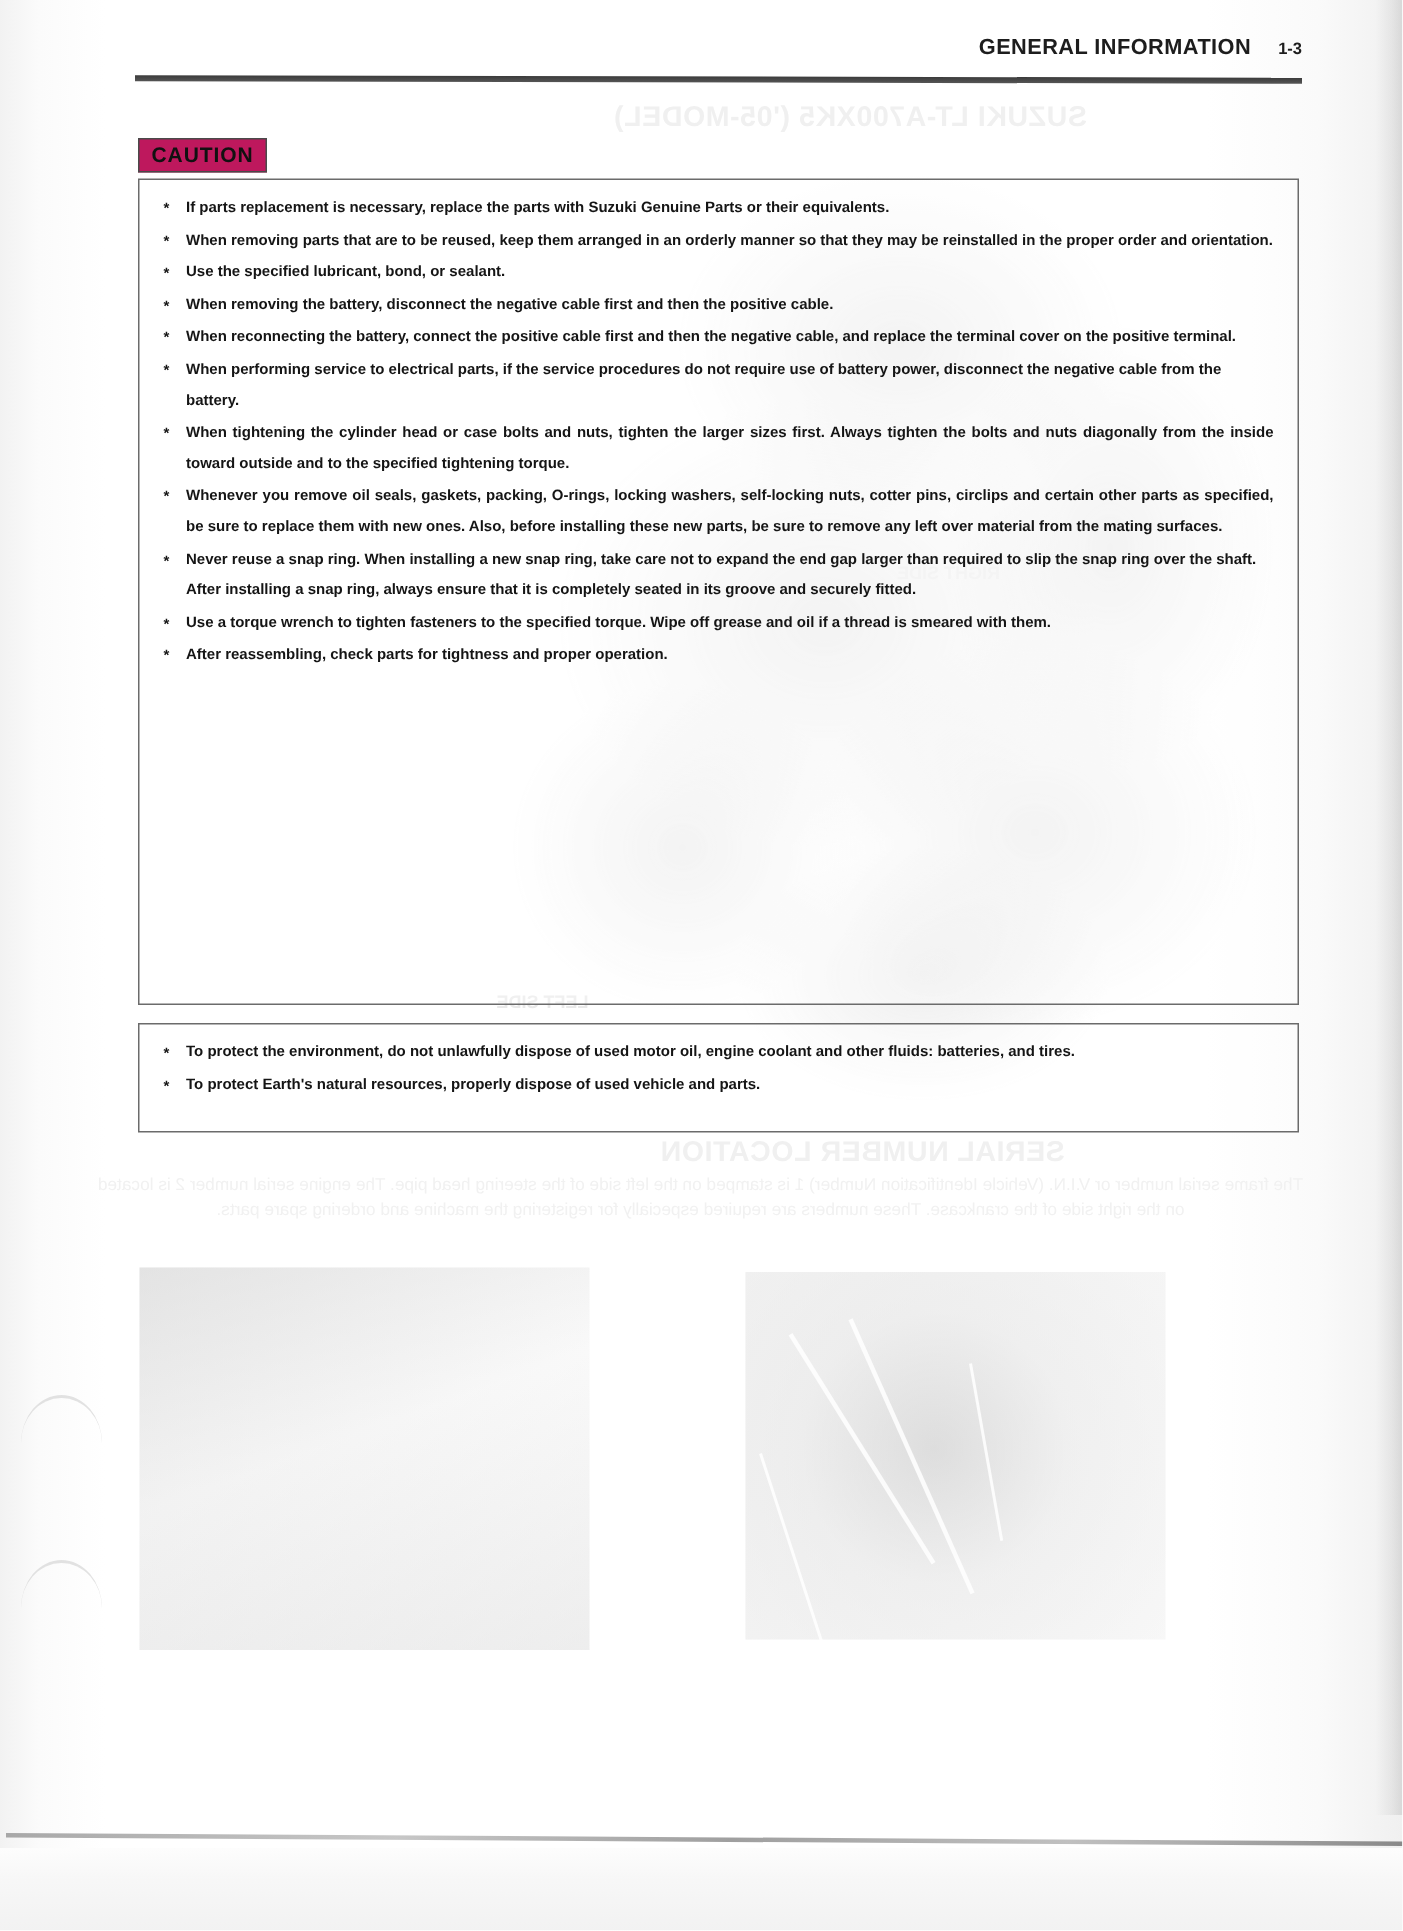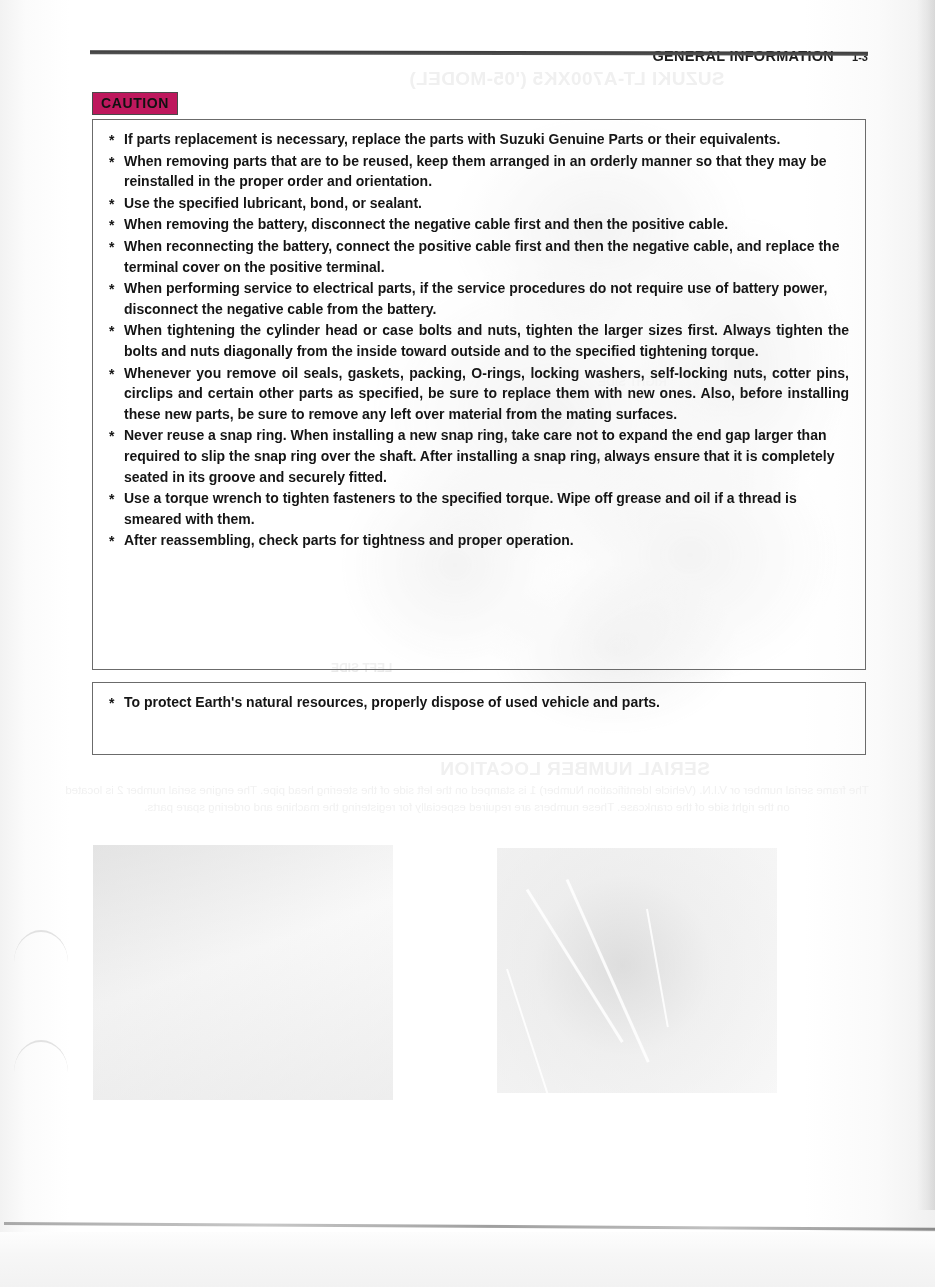--- a/index.html
+++ b/index.html
@@ -145,21 +145,20 @@
   #header-area {
     position: absolute;
     left: 0; right: 0; top: 24px; height: 40px;
   }
   #header-title-row {
     position: absolute;
     right: 67px; top: 0;
     display: flex;
     align-items: baseline;
     gap: 18px;
-    margin-top: 24px;
   }
   #header-section-title {
     font-size: 14.5px;
     font-weight: bold;
     letter-spacing: .3px;
     color: #1d1d1d;
   }
   #header-page-number {
     font-size: 11px;
     font-weight: bold;
@@ -208,21 +207,21 @@
 
   ul.bullets {
     list-style: none;
     margin: 0;
     padding: 0;
   }
   ul.bullets li {
     position: relative;
     padding-left: 17px;
     margin: 0 0 1px 0;
-    font-size: 14px;
+    font-size: 10px;
     font-weight: bold;
     line-height: 20.6px;
     color: #151515;
   }
   ul.bullets li::before {
     content: "*";
     position: absolute;
     left: 2px;
     top: 1px;
     font-weight: bold;
@@ -278,20 +277,21 @@
         <li class="justify">When tightening the cylinder head or case bolts and nuts, tighten the larger sizes first. Always tighten the bolts and nuts diagonally from the inside toward outside and to the specified tightening torque.</li>
         <li class="justify">Whenever you remove oil seals, gaskets, packing, O-rings, locking washers, self-locking nuts, cotter pins, circlips and certain other parts as specified, be sure to replace them with new ones. Also, before installing these new parts, be sure to remove any left over material from the mating surfaces.</li>
         <li>Never reuse a snap ring. When installing a new snap ring, take care not to expand the end gap larger than required to slip the snap ring over the shaft. After installing a snap ring, always ensure that it is completely seated in its groove and securely fitted.</li>
         <li>Use a torque wrench to tighten fasteners to the specified torque. Wipe off grease and oil if a thread is smeared with them.</li>
         <li>After reassembling, check parts for tightness and proper operation.</li>
       </ul>
   </div>
 
   <div class="note-box" id="environment-box">
     <ul class="bullets" id="environment-list">
+        <li>To protect the environment, do not unlawfully dispose of used motor oil, engine coolant and other fluids: batteries, and tires.</li>
         <li>To protect Earth's natural resources, properly dispose of used vehicle and parts.</li>
       </ul>
   </div>
 
   <div class="ghost-photo" id="ghost-photo-left"></div>
   <div class="ghost-photo" id="ghost-photo-right">
     <div class="gp-streak" style="left:30px; top:40px; width:180px; height:3px; transform:rotate(58deg);"></div>
     <div class="gp-streak" style="left:70px; top:30px; width:200px; height:3px; transform:rotate(66deg);"></div>
     <div class="gp-streak" style="left:10px; top:120px; width:150px; height:2px; transform:rotate(72deg);"></div>
     <div class="gp-streak" style="left:150px; top:60px; width:120px; height:2px; transform:rotate(80deg);"></div>

